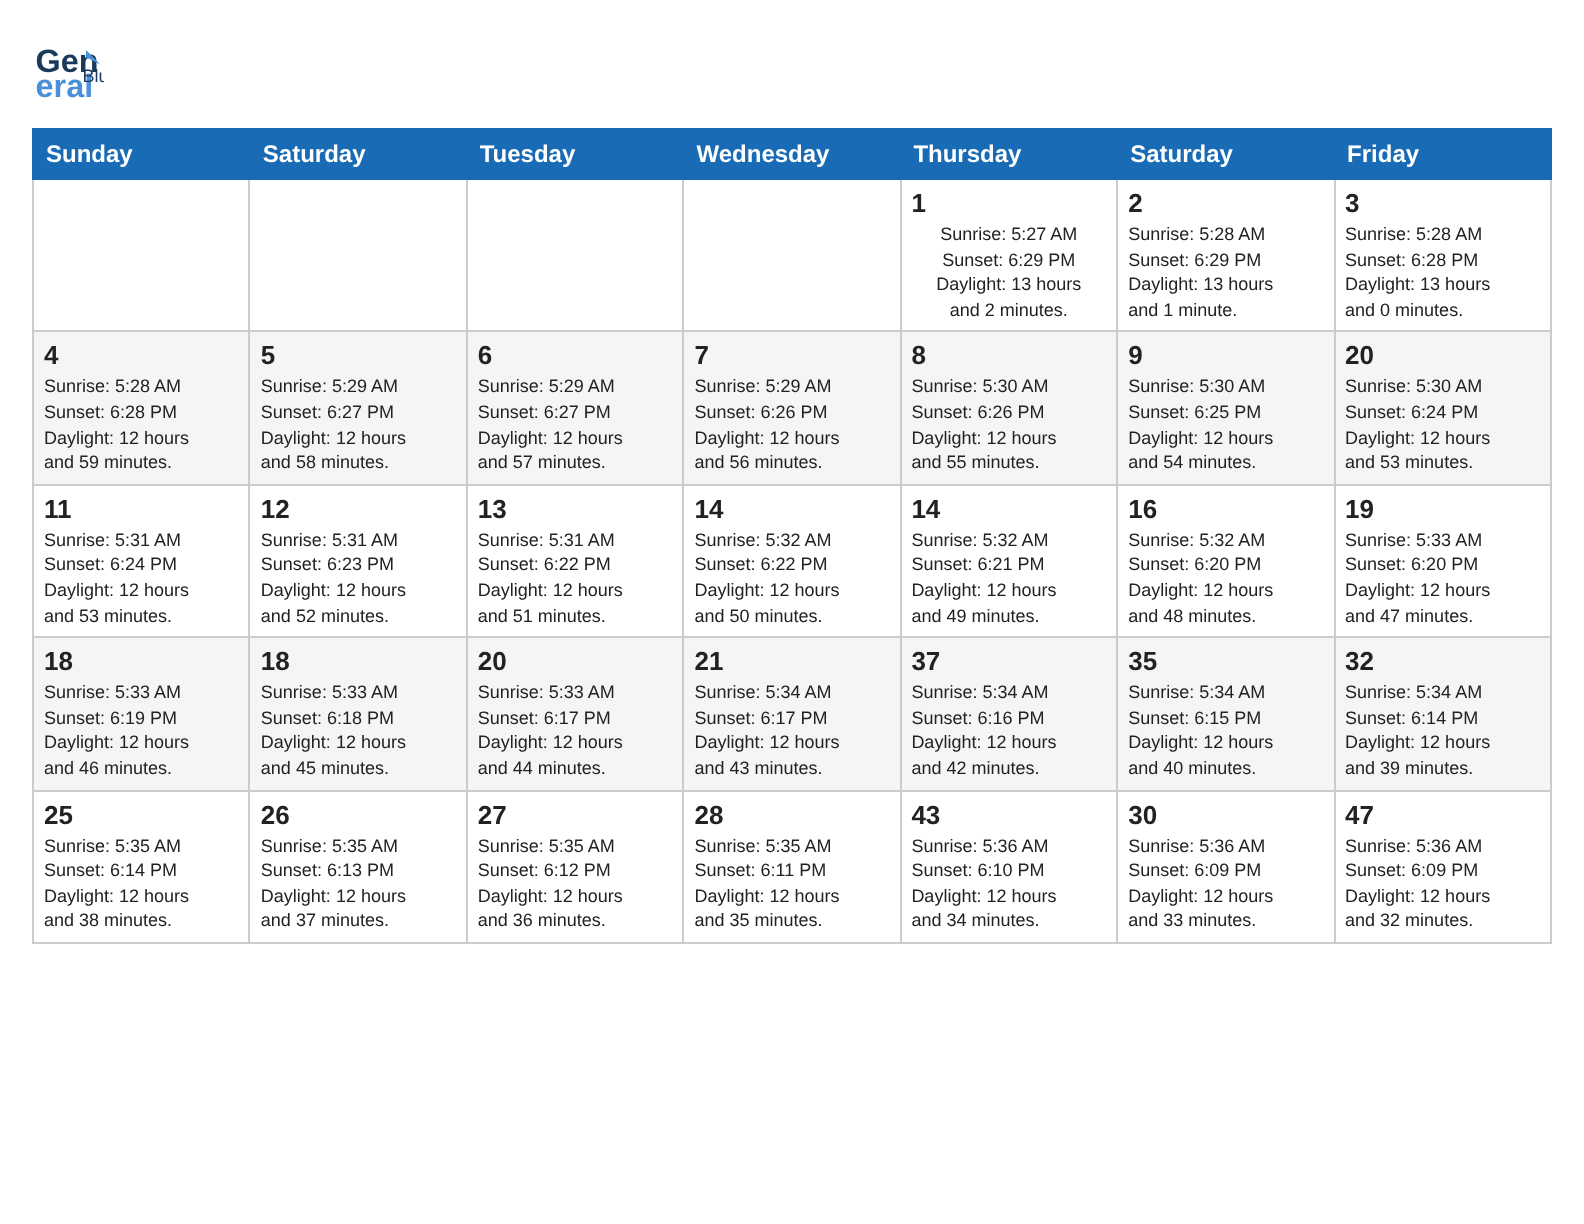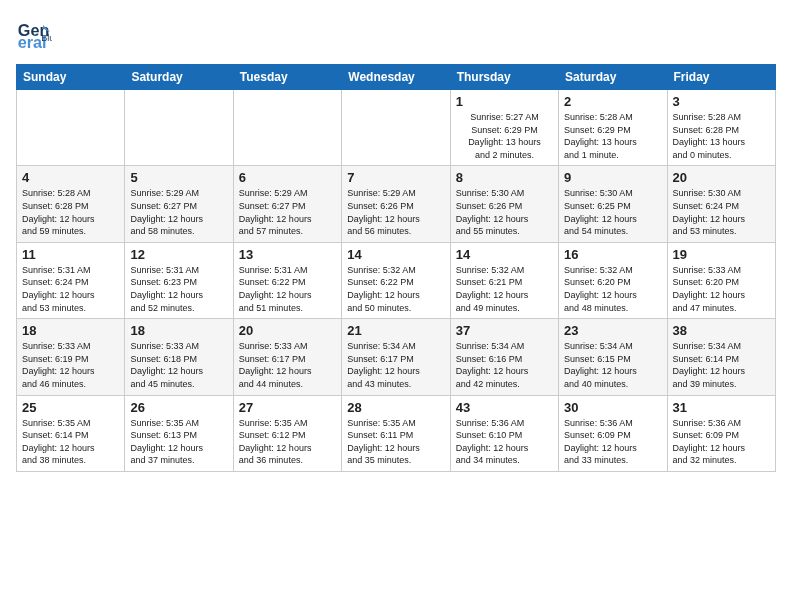--- a/index.html
+++ b/index.html
@@ -287,28 +287,28 @@
 and 43 minutes.</div>
         </td>
         <td>
           <span class="day-num">37</span>
           <div class="day-info" style="white-space: pre-line;">Sunrise: 5:34 AM
 Sunset: 6:16 PM
 Daylight: 12 hours
 and 42 minutes.</div>
         </td>
         <td>
-          <span class="day-num">23</span>
+          <span class="day-num">35</span>
           <div class="day-info" style="white-space: pre-line;">Sunrise: 5:34 AM
 Sunset: 6:15 PM
 Daylight: 12 hours
 and 40 minutes.</div>
         </td>
         <td>
-          <span class="day-num">38</span>
+          <span class="day-num">32</span>
           <div class="day-info" style="white-space: pre-line;">Sunrise: 5:34 AM
 Sunset: 6:14 PM
 Daylight: 12 hours
 and 39 minutes.</div>
         </td>
       </tr>
       <tr>
         <td>
           <span class="day-num">25</span>
           <div class="day-info" style="white-space: pre-line;">Sunrise: 5:35 AM
@@ -345,21 +345,21 @@
 and 34 minutes.</div>
         </td>
         <td>
           <span class="day-num">30</span>
           <div class="day-info" style="white-space: pre-line;">Sunrise: 5:36 AM
 Sunset: 6:09 PM
 Daylight: 12 hours
 and 33 minutes.</div>
         </td>
         <td>
-          <span class="day-num">31</span>
+          <span class="day-num">47</span>
           <div class="day-info" style="white-space: pre-line;">Sunrise: 5:36 AM
 Sunset: 6:09 PM
 Daylight: 12 hours
 and 32 minutes.</div>
         </td>
       </tr>
     </tbody>
 </table>
 
 </body></html>

